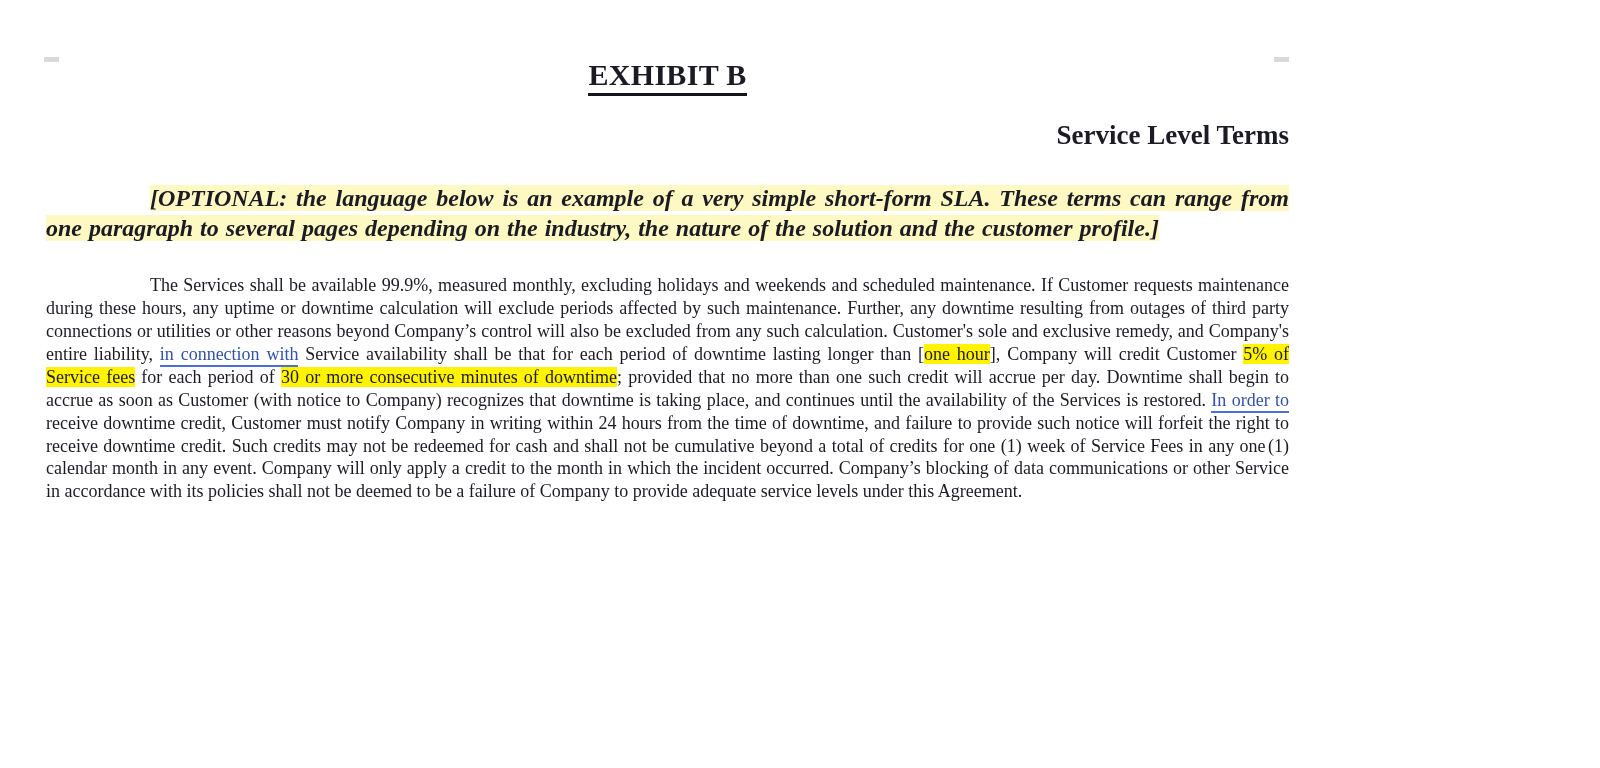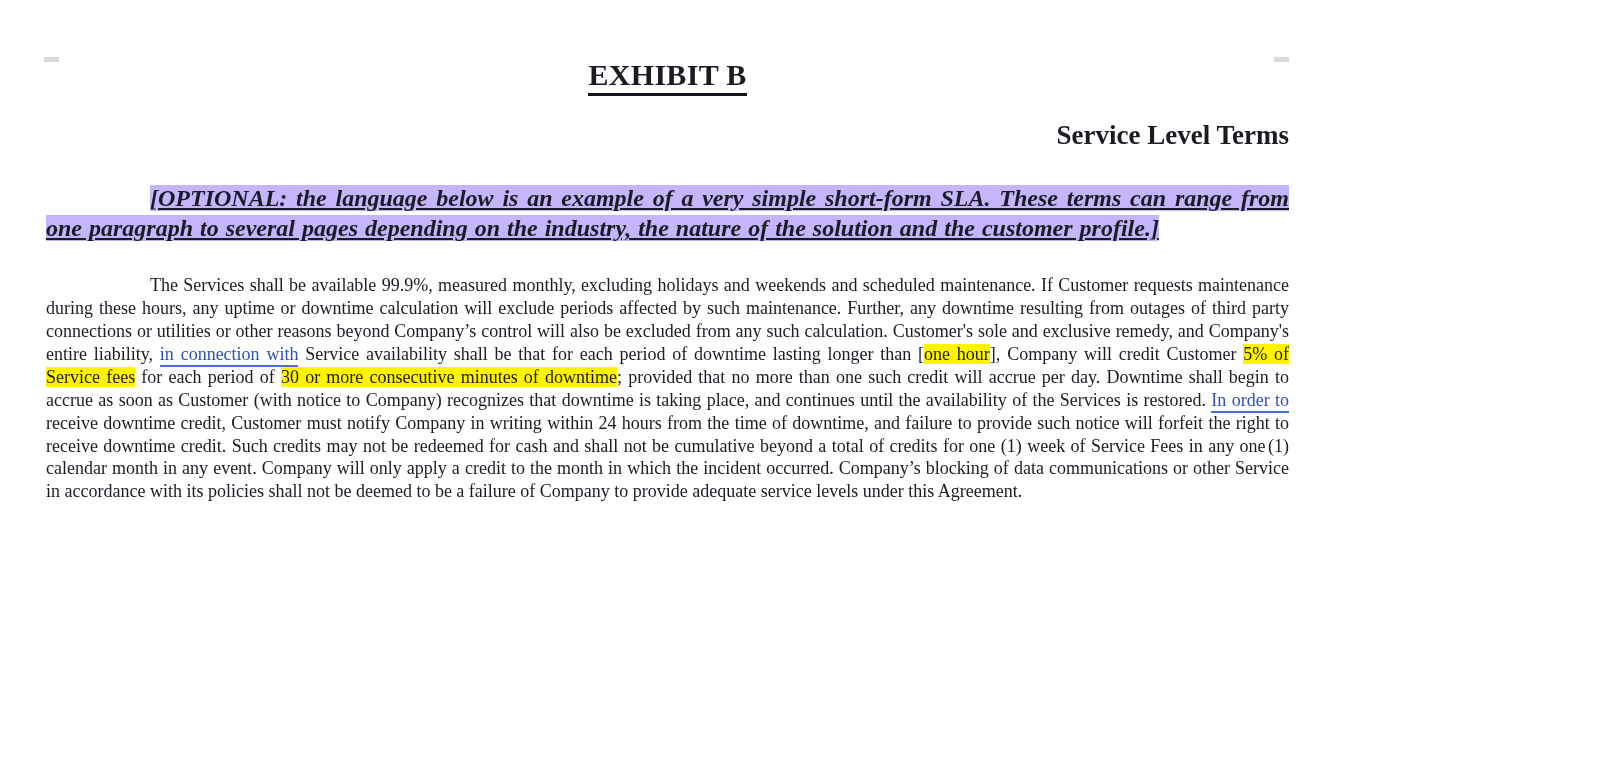--- a/index.html
+++ b/index.html
@@ -63,23 +63,22 @@
     padding-top: 32px;
     font-size: 24px;
     font-weight: bold;
     font-style: italic;
     line-height: 1.28;
     text-align: justify;
     text-indent: 104px;
     word-spacing: 1px;
   }
   .optional-block .hl {
-    background: #c4b5fd;
+    background: #fef9c3;
     box-decoration-break: clone;
-    text-decoration: underline;
     -webkit-box-decoration-break: clone;
   }
 
   .body-para {
     margin: 0;
     padding-top: 30px;
     font-size: 18px;
     line-height: 1.275;
     text-align: justify;
     text-indent: 104px;

